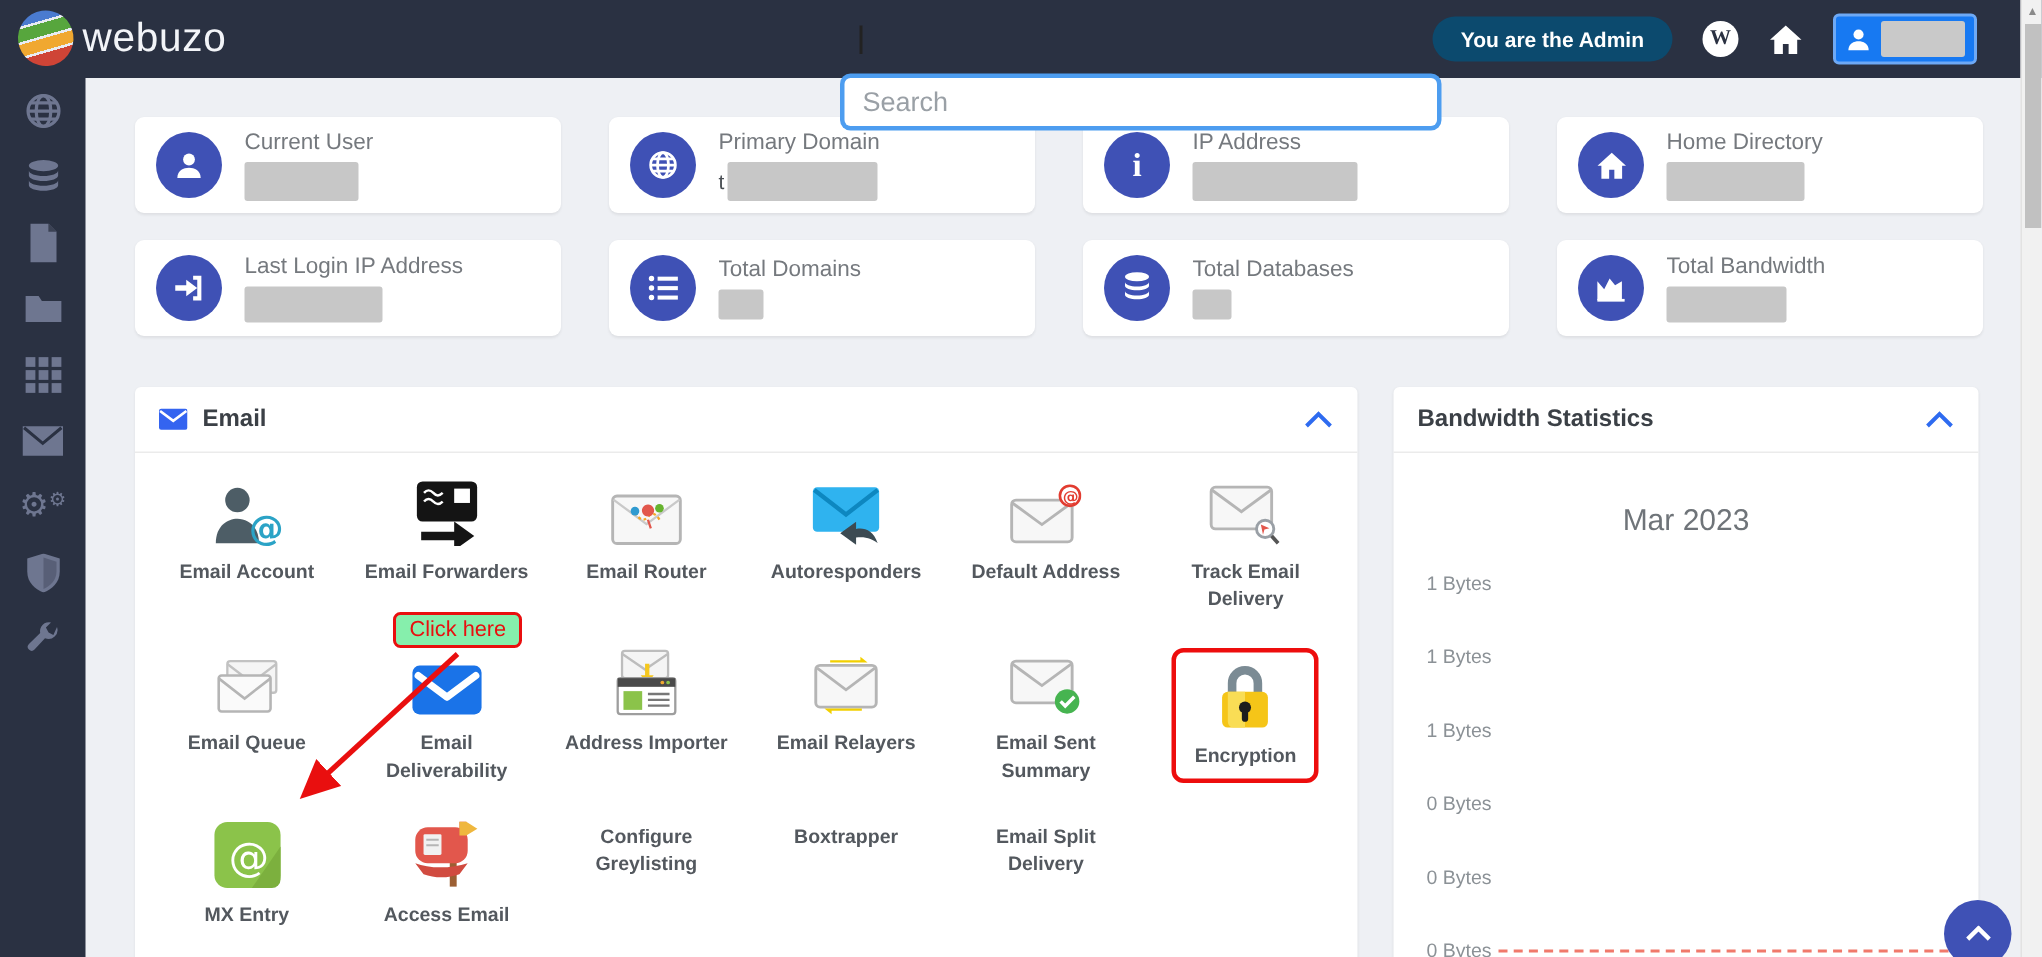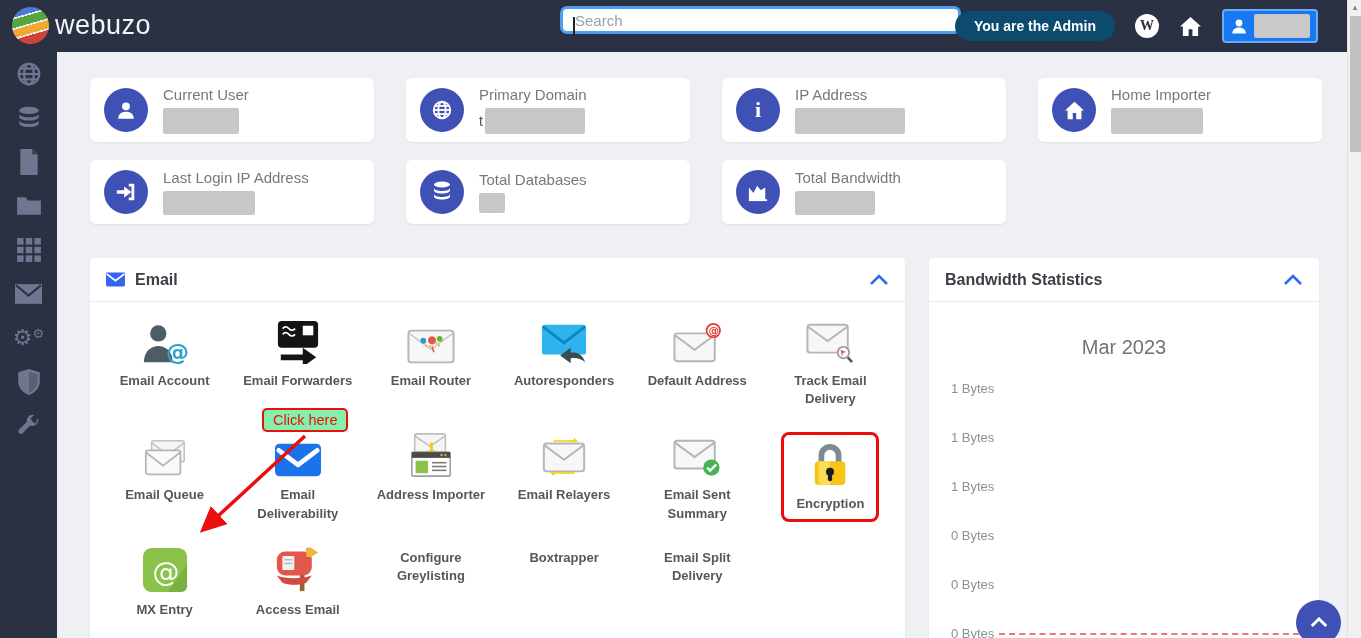--- a/index.html
+++ b/index.html
@@ -6,22 +6,22 @@
   html,body { width:1361px; height:638px; overflow:hidden; }
   body { font-family:"Liberation Sans", sans-serif; background:#eef0f4; position:relative; }
 
   
   .navbar { position:absolute; left:0; top:0; width:1361px; height:52px; background:#2a3142; z-index:20; }
   .brand { position:absolute; left:12px; top:7px; display:flex; align-items:center; gap:6px; }
   .logo-sphere { width:37px; height:37px; border-radius:50%; transform:rotate(-8deg);
     background:linear-gradient(172deg,#4a7bd0 0 21%,#e8ecf2 21% 25%,#57a63d 25% 45%,#e8ecf2 45% 49%,#f0a830 49% 68%,#e8ecf2 68% 72%,#cf4436 72% 100%); }
   .brand-text { color:#f2f4f8; font-size:27px; letter-spacing:.5px; }
   .search-wrap { position:absolute; left:563px; top:9px; }
-  .search { width:395px; height:22px; border:none; border-radius:4px; padding:0 12px; font-size:15px;
-    color:#333; outline:none; box-shadow:0 0 0 3px #4d9df0; font-family:"Liberation Sans",sans-serif; }
+  .search { width:395px; height:32px; border:none; border-radius:4px; padding:0 12px; font-size:18px;
+    color:#333; outline:none; box-shadow:0 0 0 3px #4d9df0; font-family:"Liberation Sans",sans-serif;margin-top:43px; }
   .search::placeholder { color:#9aa0a6; }
   .caret { position:absolute; left:573px; top:17px; width:1.5px; height:19px; background:#222; z-index:21; }
   .nav-right { position:absolute; right:43px; top:0; height:52px; display:flex; align-items:center; gap:20px; }
   .admin-pill { background:#0c4a6e; color:#fff; font-weight:bold; font-size:14px; padding:7px 19px; border-radius:17px; }
   .wp-icon { width:24px; height:24px; border-radius:50%; background:#fff; color:#2a3142; display:flex; align-items:center; justify-content:center; font-weight:bold; font-size:14px; font-family:"Liberation Serif",serif; }
   .nav-home svg { display:block; }
   .user-box { width:96px; height:34px; background:#1779f2; border:2px solid #6ea9f5; border-radius:4px; display:flex; align-items:center; gap:6px; padding:0 6px; }
   .user-box .redact { width:62px; height:24px; background:#c9c9c9; border-radius:2px; }
 
   
@@ -215,37 +215,55 @@
           </div>
         </div>
     </div>
     <div class="card">
       <div class="c-ic">
           <svg width="21" height="19" viewBox="0 0 24 22">
             <path d="M12 1 L1 11 h3 v10 h6 v-7 h4 v7 h6 V11 h3 Z" fill="#fff"></path>
           </svg>
         </div>
       <div class="c-body">
-          <div class="c-label">Home Importer</div>
+          <div class="c-label">Home Directory</div>
         <div class="c-val">
             <span class="redactbox" style="width:92px;height:26px;"></span>
           </div>
         </div>
     </div>
     <div class="card">
       <div class="c-ic">
           <svg width="22" height="22" viewBox="0 0 24 24" fill="#fff">
             <path d="M2 10 h8 V6 l8 6 -8 6 v-4 H2 Z"></path>
             <path d="M15 3 h6 v18 h-6 v-3 h3 V6 h-3 Z"></path>
           </svg>
         </div>
       <div class="c-body">
           <div class="c-label">Last Login IP Address</div>
         <div class="c-val">
             <span class="redactbox" style="width:92px;height:24px;"></span>
+          </div>
+        </div>
+    </div>
+    <div class="card">
+      <div class="c-ic">
+          <svg width="20" height="18" viewBox="0 0 22 20" fill="#fff">
+            <circle cx="2.5" cy="3" r="2"></circle>
+            <rect x="7" y="1.6" width="15" height="3"></rect>
+            <circle cx="2.5" cy="10" r="2"></circle>
+            <rect x="7" y="8.6" width="15" height="3"></rect>
+            <circle cx="2.5" cy="17" r="2"></circle>
+            <rect x="7" y="15.6" width="15" height="3"></rect>
+          </svg>
+        </div>
+      <div class="c-body">
+          <div class="c-label">Total Domains</div>
+        <div class="c-val">
+            <span class="redactbox" style="width:30px;height:20px;"></span>
           </div>
         </div>
     </div>
     <div class="card">
       <div class="c-ic">
           <svg width="20" height="22" viewBox="0 0 20 22" fill="#fff">
             <ellipse cx="10" cy="3.5" rx="8" ry="3"></ellipse>
             <path d="M2 7 c0 1.7 3.6 3 8 3 s8 -1.3 8 -3 v2.5 c0 1.7 -3.6 3 -8 3 s-8 -1.3 -8 -3 z"></path>
             <path d="M2 13 c0 1.7 3.6 3 8 3 s8 -1.3 8 -3 v2.5 c0 1.7 -3.6 3 -8 3 s-8 -1.3 -8 -3 z"></path>
           </svg>

